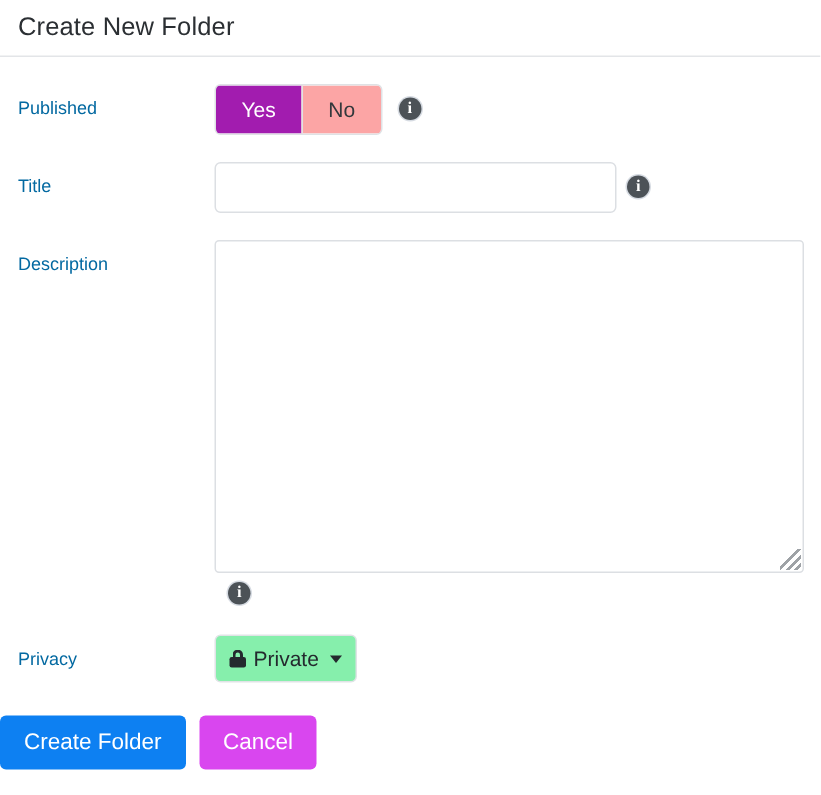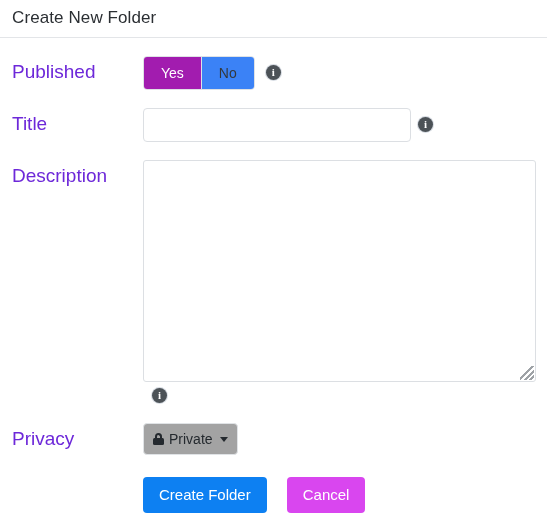--- a/index.html
+++ b/index.html
@@ -46,22 +46,22 @@
     padding-top: 10px;
   }
   .form-row {
     display: flex;
     align-items: flex-start;
     padding: 0 0 0 12px;
   }
   .form-label {
     width: 131px;
     flex: 0 0 131px;
-    font-size: 19px;
-    color: #6d28d9;
+    font-size: 12px;
+    color: #0369a1;
     line-height: 18px;
     padding-top: 7px;
     box-sizing: border-box;
   }
   .form-control-area {
     flex: 1 1 auto;
     display: flex;
     align-items: flex-start;
   }
 
@@ -81,21 +81,21 @@
     border: 1px solid #dfe2e5;
     height: 34px;
     box-sizing: border-box;
   }
   .btn-toggle {
     font-family: "Liberation Sans", sans-serif;
     font-size: 14px;
     line-height: 32px;
     padding: 0 17px;
     border: none;
-    background: #3b82f6;
+    background: #fca5a5;
     color: #34383c;
     cursor: pointer;
     outline: none;
   }
   .btn-toggle.active {
     background: #a21caf;
     color: #ffffff;
   }
   .btn-toggle + .btn-toggle {
     border-left: 1px solid #dfe2e5;
@@ -190,21 +190,21 @@
   
   .dropdown-btn {
     display: inline-flex;
     align-items: center;
     gap: 5px;
     height: 32px;
     box-sizing: border-box;
     padding: 0 9px;
     border: 1px solid #e0e3e6;
     border-radius: 4px;
-    background: #a3a3a3;
+    background: #86efac;
     font-family: "Liberation Sans", sans-serif;
     font-size: 14px;
     color: #24292e;
     cursor: pointer;
     outline: none;
   }
   .lock-icon {
     position: relative;
     display: inline-block;
     width: 11px;
@@ -236,22 +236,21 @@
     height: 0;
     border-left: 4.5px solid transparent;
     border-right: 4.5px solid transparent;
     border-top: 5px solid #24292e;
     margin-left: 2px;
   }
 
   
   .actions {
     display: flex;
-    gap: 20px;
-    padding-left: 143px;
+    gap: 9px;
   }
   .btn {
     font-family: "Liberation Sans", sans-serif;
     font-size: 15px;
     line-height: 20px;
     padding: 8px 16px;
     border: none;
     border-radius: 4px;
     color: #ffffff;
     cursor: pointer;

